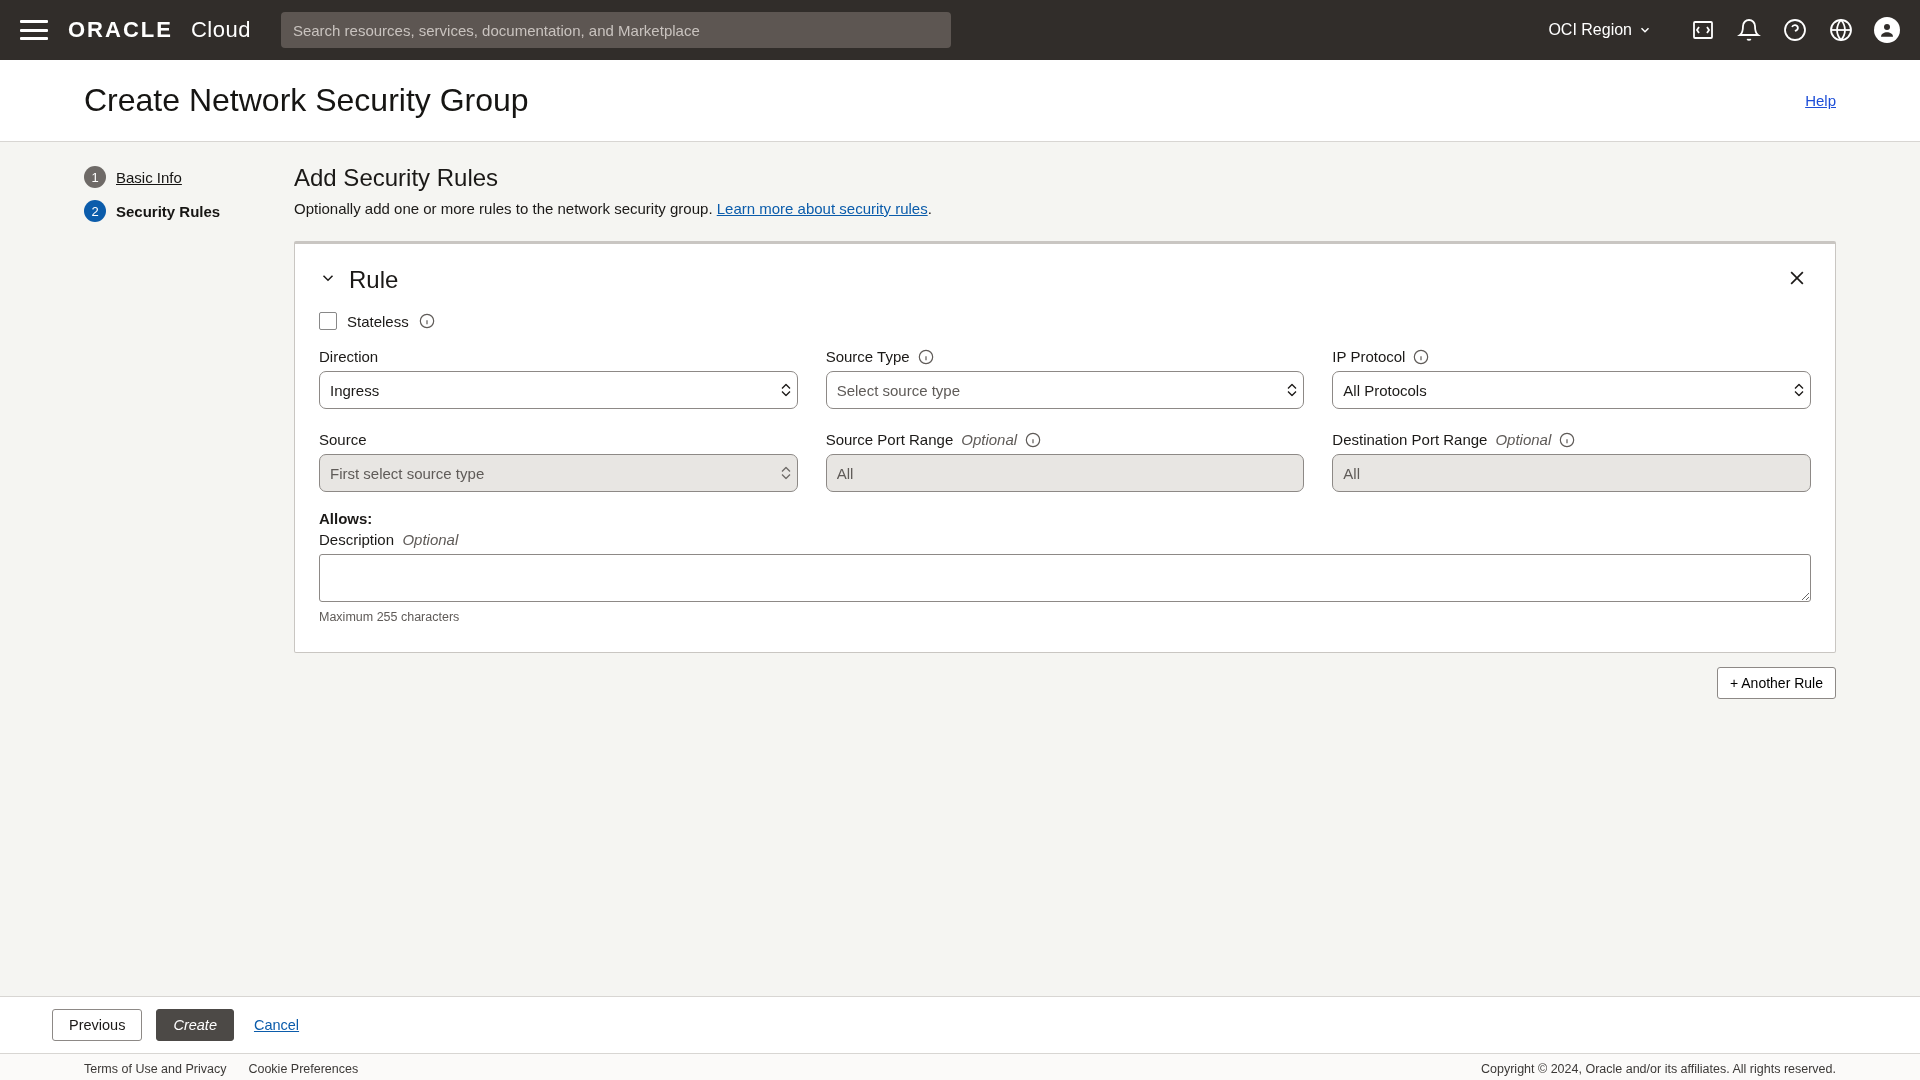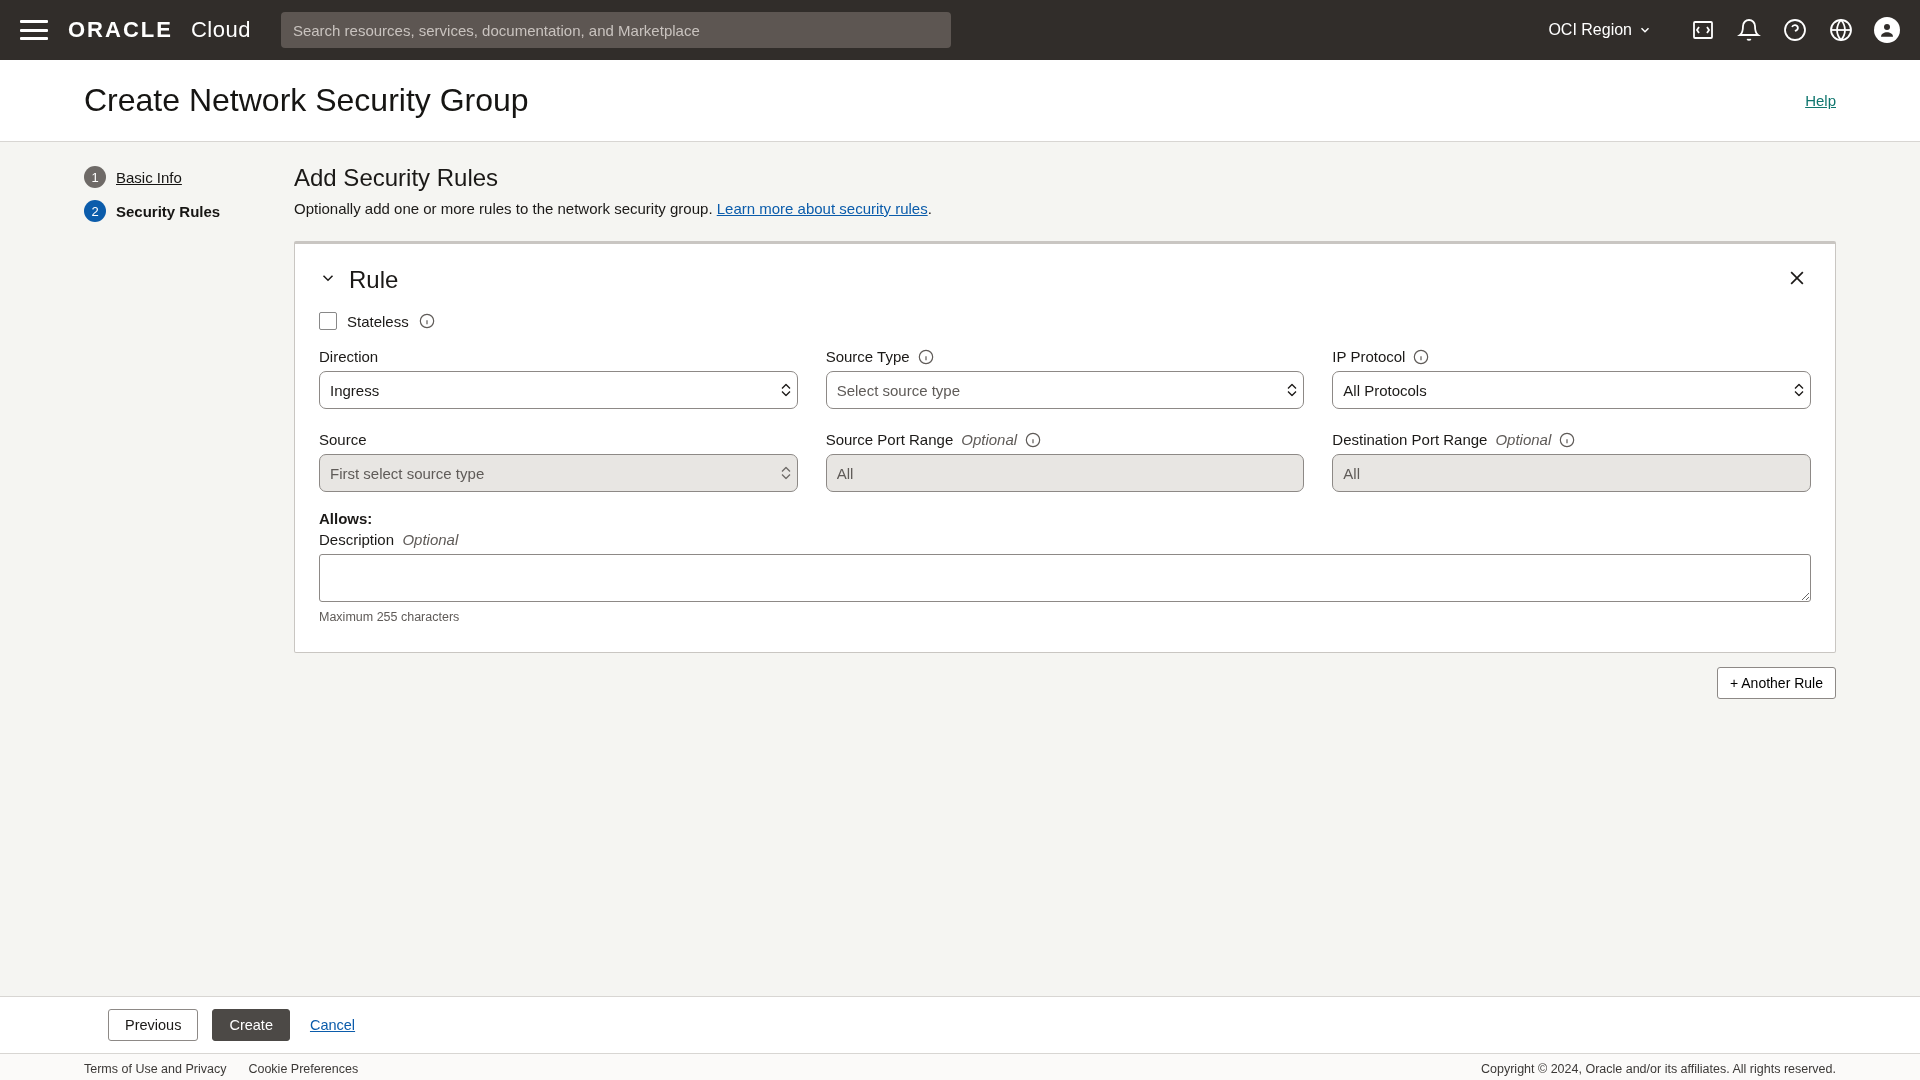--- a/index.html
+++ b/index.html
@@ -18,21 +18,21 @@
 .topbar-spacer { flex: 1; }
 .region { color: #fff; font-size: 16px; display: flex; align-items: center; gap: 6px; cursor: pointer; }
 .topbar-icons { display: flex; align-items: center; gap: 20px; margin-left: 18px; }
 .topbar-icons .ticon { color: #fff; cursor: pointer; display: flex; align-items: center; justify-content: center; width: 26px; height: 26px; }
 .avatar-circle { width: 26px; height: 26px; border-radius: 50%; background: #fff; display: flex; align-items: center; justify-content: center; }
 .avatar-circle svg { fill: #312d2a; }
 
 
 .page-head { background: #fff; border-bottom: 1px solid #d8d6d3; padding: 22px 84px 22px 84px; display: flex; align-items: center; justify-content: space-between; }
 .page-title { font-size: 32px; font-weight: 500; color: #161513; }
-.help-link { color: #0f766e; text-decoration: underline; font-size: 15px; }
+.help-link { color: #1d4ed8; text-decoration: underline; font-size: 15px; }
 
 
 .body-wrap { display: flex; padding: 22px 84px 0 84px; gap: 20px; min-height: calc(100vh - 60px - 78px - 54px - 34px); }
 .steps { width: 190px; flex-shrink: 0; display: flex; flex-direction: column; gap: 12px; padding-top: 2px; }
 .step { display: flex; align-items: center; gap: 10px; font-size: 15px; }
 .step-num { width: 22px; height: 22px; border-radius: 50%; display: flex; align-items: center; justify-content: center; font-size: 13px; color: #fff; }
 .step-1 .step-num { background: #6e6a67; }
 .step-1 .step-label { color: #161513; text-decoration: underline; cursor: pointer; }
 .step-2 .step-num { background: #0b5cab; }
 .step-2 .step-label { color: #161513; font-weight: 700; }
@@ -69,24 +69,24 @@
 
 .allows { font-weight: 700; margin-bottom: 4px; font-size: 15px; }
 .desc-label { font-size: 15px; margin-bottom: 6px; }
 .textarea { width: 100%; height: 48px; border: 1px solid #8d8986; border-radius: 3px; resize: both; padding: 6px 8px; font-size: 15px; font-family: inherit; }
 .hint { font-size: 12.5px; color: #5f5b58; margin-top: 4px; }
 
 .another-rule-row { display: flex; justify-content: flex-end; margin-top: 14px; }
 .btn-outline { height: 32px; padding: 0 12px; border: 1px solid #8d8986; background: #fff; border-radius: 3px; font-size: 14px; cursor: pointer; }
 
 
-.action-bar { background: #fff; border-top: 1px solid #d8d6d3; padding: 12px 108px; display: flex; align-items: center; gap: 14px; }
+.action-bar { background: #fff; border-top: 1px solid #d8d6d3; padding: 12px 52px; display: flex; align-items: center; gap: 14px; }
 .btn { height: 32px; padding: 0 16px; border-radius: 3px; font-size: 14.5px; cursor: pointer; border: 1px solid transparent; }
 .btn-secondary { background: #fff; border-color: #8d8986; color: #1b1917; }
-.btn-primary { background: #4c4946; color: #fff; border-color: #4c4946; }
+.btn-primary { background: #4c4946; color: #fff; border-color: #4c4946; font-style: italic; }
 .btn-link { background: none; border: none; color: #0b5cab; text-decoration: underline; cursor: pointer; font-size: 14.5px; padding: 0 6px; }
 
 
 .legal { border-top: 1px solid #d8d6d3; background: #fbfaf9; padding: 8px 84px; display: flex; justify-content: space-between; font-size: 12.5px; color: #3c3937; }
 .legal-left { display: flex; gap: 22px; }
 .legal-left span { cursor: pointer; }
 </style>
 </head>
 <body>
 

